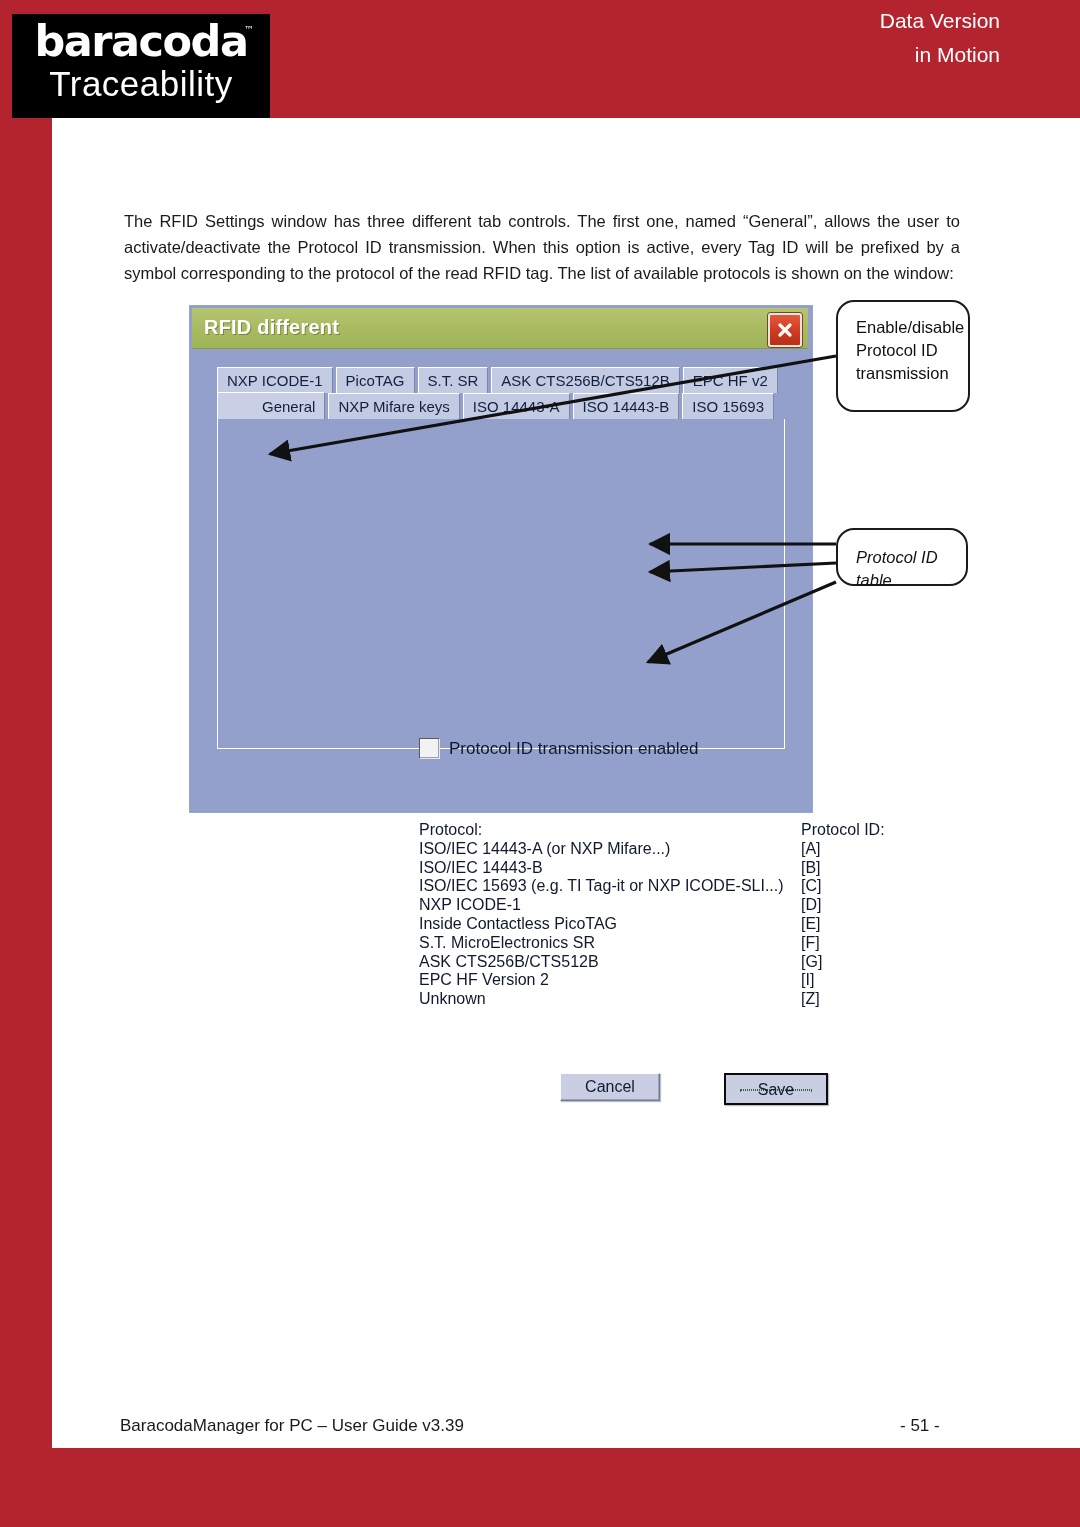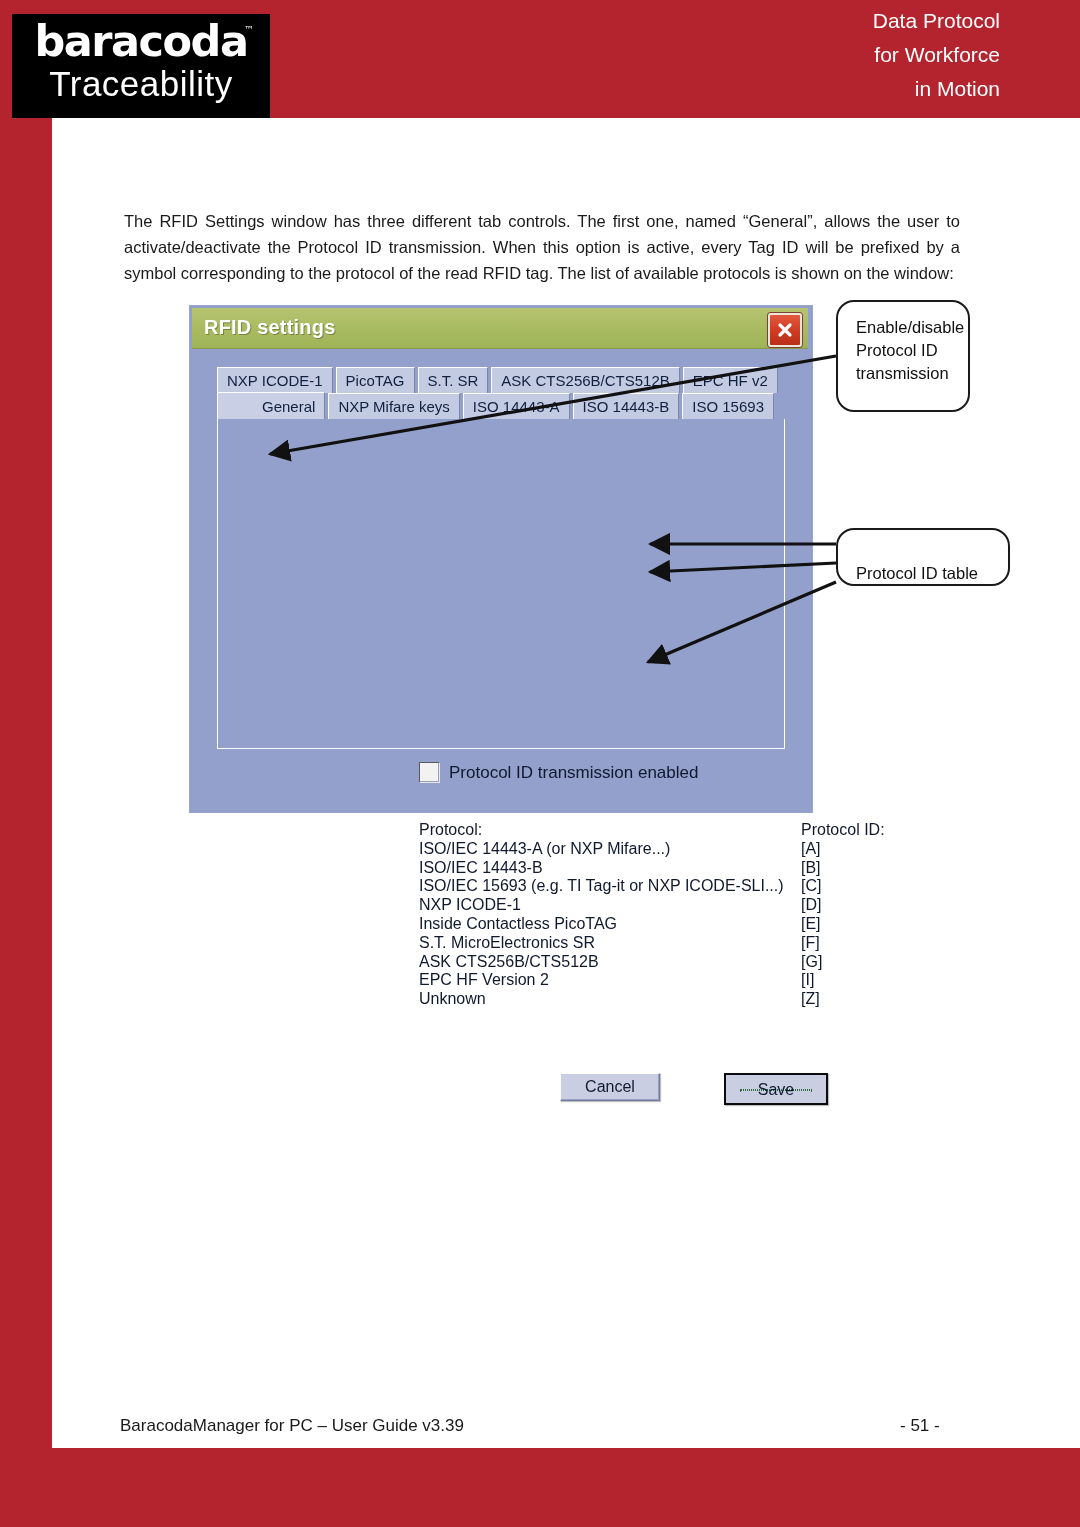--- a/index.html
+++ b/index.html
@@ -200,21 +200,21 @@
     background: #93A0CB;
     border: 1px solid #ffffff;
     border-top: none;
     box-sizing: border-box;
   }
 
   
   #checkbox-row {
     position: absolute;
     left: 228px;
-    top: 455px;
+    top: 431px;
     display: flex;
     align-items: center;
   }
   #protocol-checkbox {
     width: 19px;
     height: 19px;
     background: #F2F2F2;
     border: 1px solid #5a5a5a;
     border-right-color: #e8e8e8;
     border-bottom-color: #e8e8e8;
@@ -303,23 +303,24 @@
   }
   #callout-enable {
     left: 836px;
     top: 300px;
     width: 134px;
     height: 112px;
   }
   #callout-table {
     left: 836px;
     top: 528px;
-    width: 174px;
+    width: 132px;
     height: 58px;
-    padding-top: 32px;
+    padding-top: 16px;
+    font-style: italic;
   }
 
   
   #arrows {
     position: absolute;
     left: 0; top: 0;
     width: 1080px;
     height: 1527px;
     pointer-events: none;
     z-index: 4;
@@ -350,33 +351,32 @@
 
   <div id="white-sheet"></div>
 
   <div id="header-band">
     <div id="logo-box">
       <div id="logo-baracoda">baracoda</div>
       <div id="logo-tm">™</div>
       <div id="logo-traceability">Traceability</div>
     </div>
     <div id="tagline">
-      <div>Data Protocol</div>
-      <div>for Workforce</div>
+      <div>Data Version</div>
       <div>in Motion</div>
     </div>
   </div>
 
 
   <div id="body-paragraph">The RFID Settings window has three different tab controls. The first one, named “General”, allows the user to activate/deactivate the Protocol ID transmission. When this option is active, every Tag ID will be prefixed by a symbol corresponding to the protocol of the read RFID tag. The list of available protocols is shown on the window:</div>
 
   <div id="dialog">
 
     <div id="dialog-titlebar">
-      <div id="dialog-title">RFID settings</div>
+      <div id="dialog-title">RFID different</div>
       <div id="close-button">
         <svg width="18" height="18" viewBox="0 0 18 18" aria-hidden="true">
           <path d="M4 4 L14 14 M14 4 L4 14" stroke="#ffffff" stroke-width="3.2" stroke-linecap="round" fill="none"></path>
         </svg>
       </div>
     </div>
 
     <div class="tabrow" id="tabrow-top">
       <div class="tab">NXP ICODE-1</div>
       <div class="tab">PicoTAG</div>

